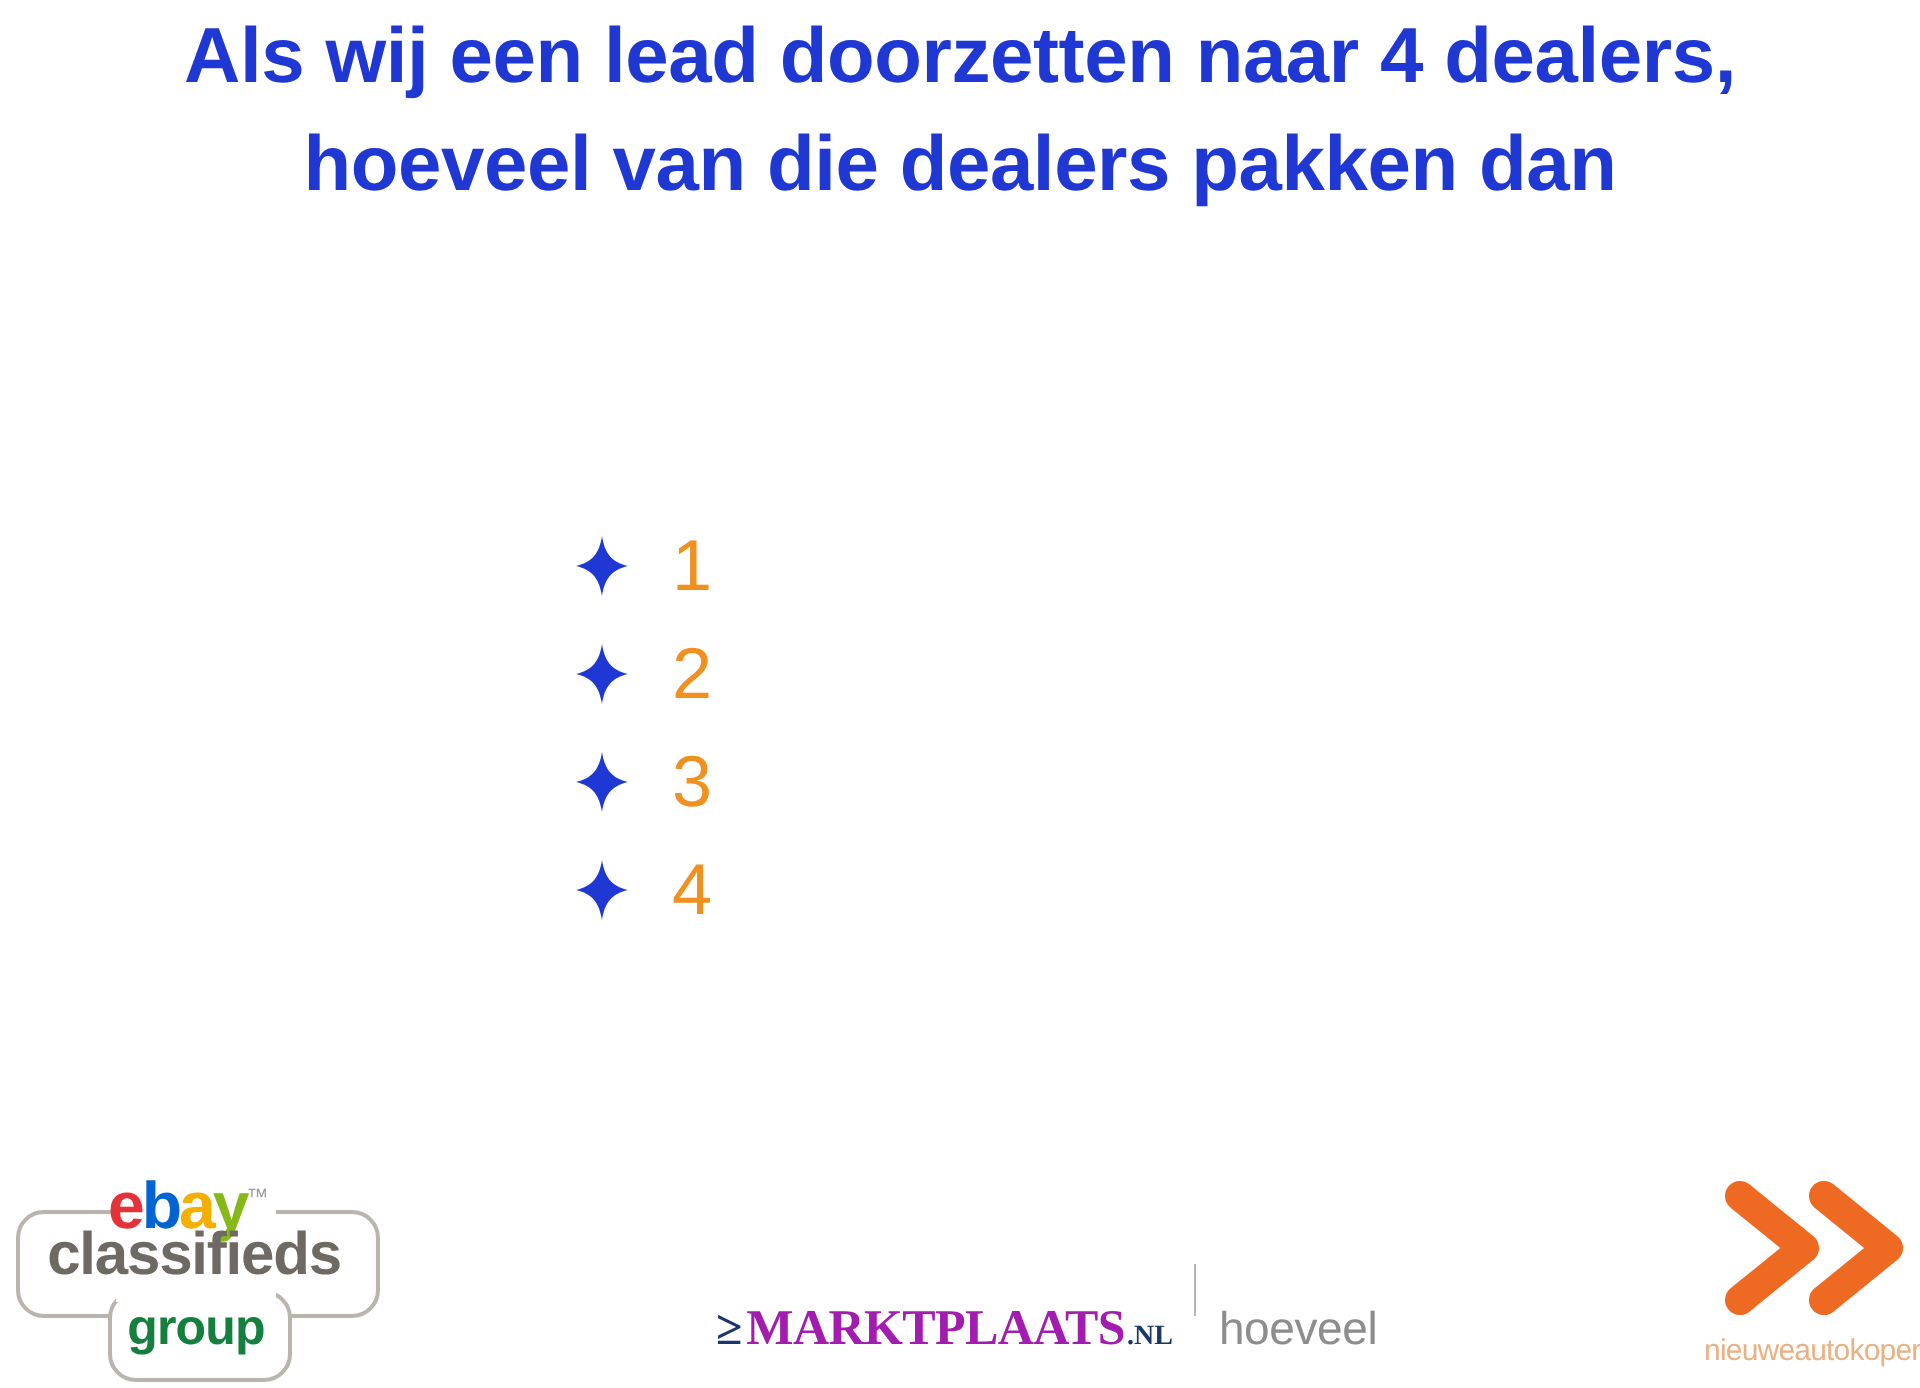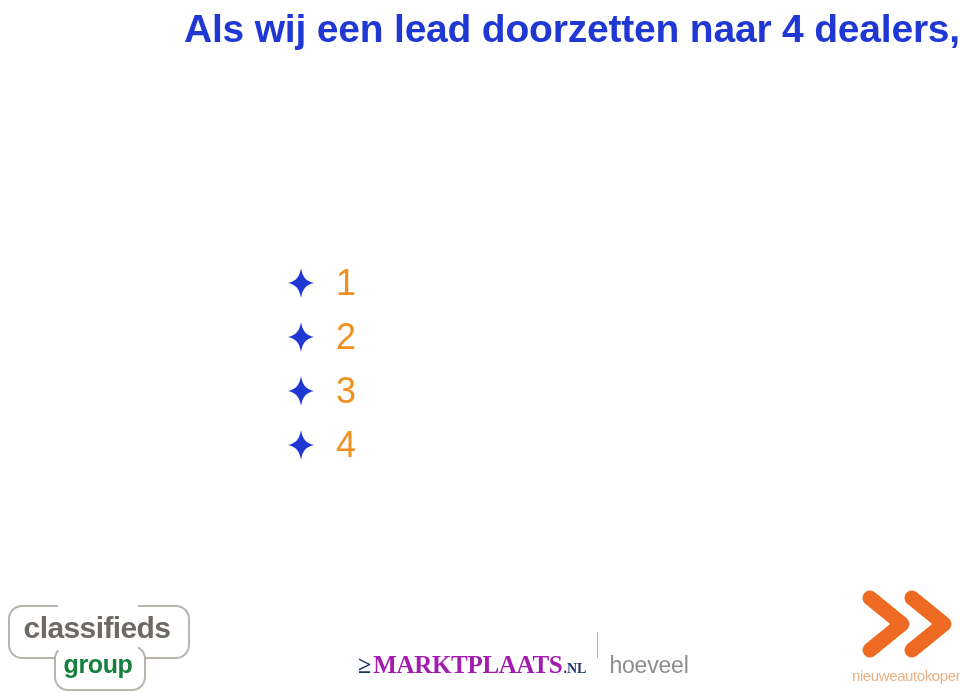--- a/index.html
+++ b/index.html
@@ -15,21 +15,21 @@
     font-family: "Liberation Sans", sans-serif;
     background: #ffffff;
   }
 
   
   #title-block {
     position: absolute;
     left: 0;
     top: 0;
     width: 960px;
-    text-align: right;
+    text-align: center;
     padding-top: 2px;
   }
   .title-line {
     color: #1f38d4;
     font-family: "Liberation Sans", sans-serif;
     font-size: 39px;
     font-weight: 700;
     line-height: 54px;
     letter-spacing: -0.2px;
     white-space: nowrap;
@@ -244,20 +244,21 @@
     letter-spacing: -0.4px;
     line-height: 16px;
     white-space: nowrap;
   }
 </style>
 </head>
 <body>
 
 <div id="title-block">
   <div class="title-line">Als wij een lead doorzetten naar 4 dealers,</div>
+  <div class="title-line">hoeveel van die dealers pakken dan</div>
 </div>
 
 <div id="bullet-list">
 
   <div class="bullet-row">
     <span class="bullet-icon">
       <svg width="26" height="30" viewBox="0 0 26 30" aria-hidden="true">
         <path d="M13 0 C14.4 8.6 17.6 13 26 15 C17.6 17 14.4 21.4 13 30 C11.6 21.4 8.4 17 0 15 C8.4 13 11.6 8.6 13 0 Z" fill="#1f38d4"></path>
       </svg>
     </span>
@@ -293,20 +294,21 @@
 
 </div>
 
 <div id="footer-logos">
 
   <div id="ebay-classifieds-logo">
     <div class="pill-outline" id="classifieds-pill"></div>
     <div class="pill-outline" id="group-pill"></div>
     <div id="pill-mask-top"></div>
     <div id="pill-mask-mid"></div>
+    <div id="ebay-wordmark"><span class="e">e</span><span class="b">b</span><span class="a">a</span><span class="y">y</span><span id="ebay-tm">™</span></div>
     <div id="classifieds-text">classifieds</div>
     <div id="group-text">group</div>
   </div>
 
   <div id="marktplaats-logo">
     <span id="marktplaats-arrow">≥</span>
     <span id="marktplaats-name">MARKTPLAATS</span>
     <span id="marktplaats-tld">.NL</span>
     <span id="marktplaats-divider"></span>
     <span id="marktplaats-sub">hoeveel</span>

